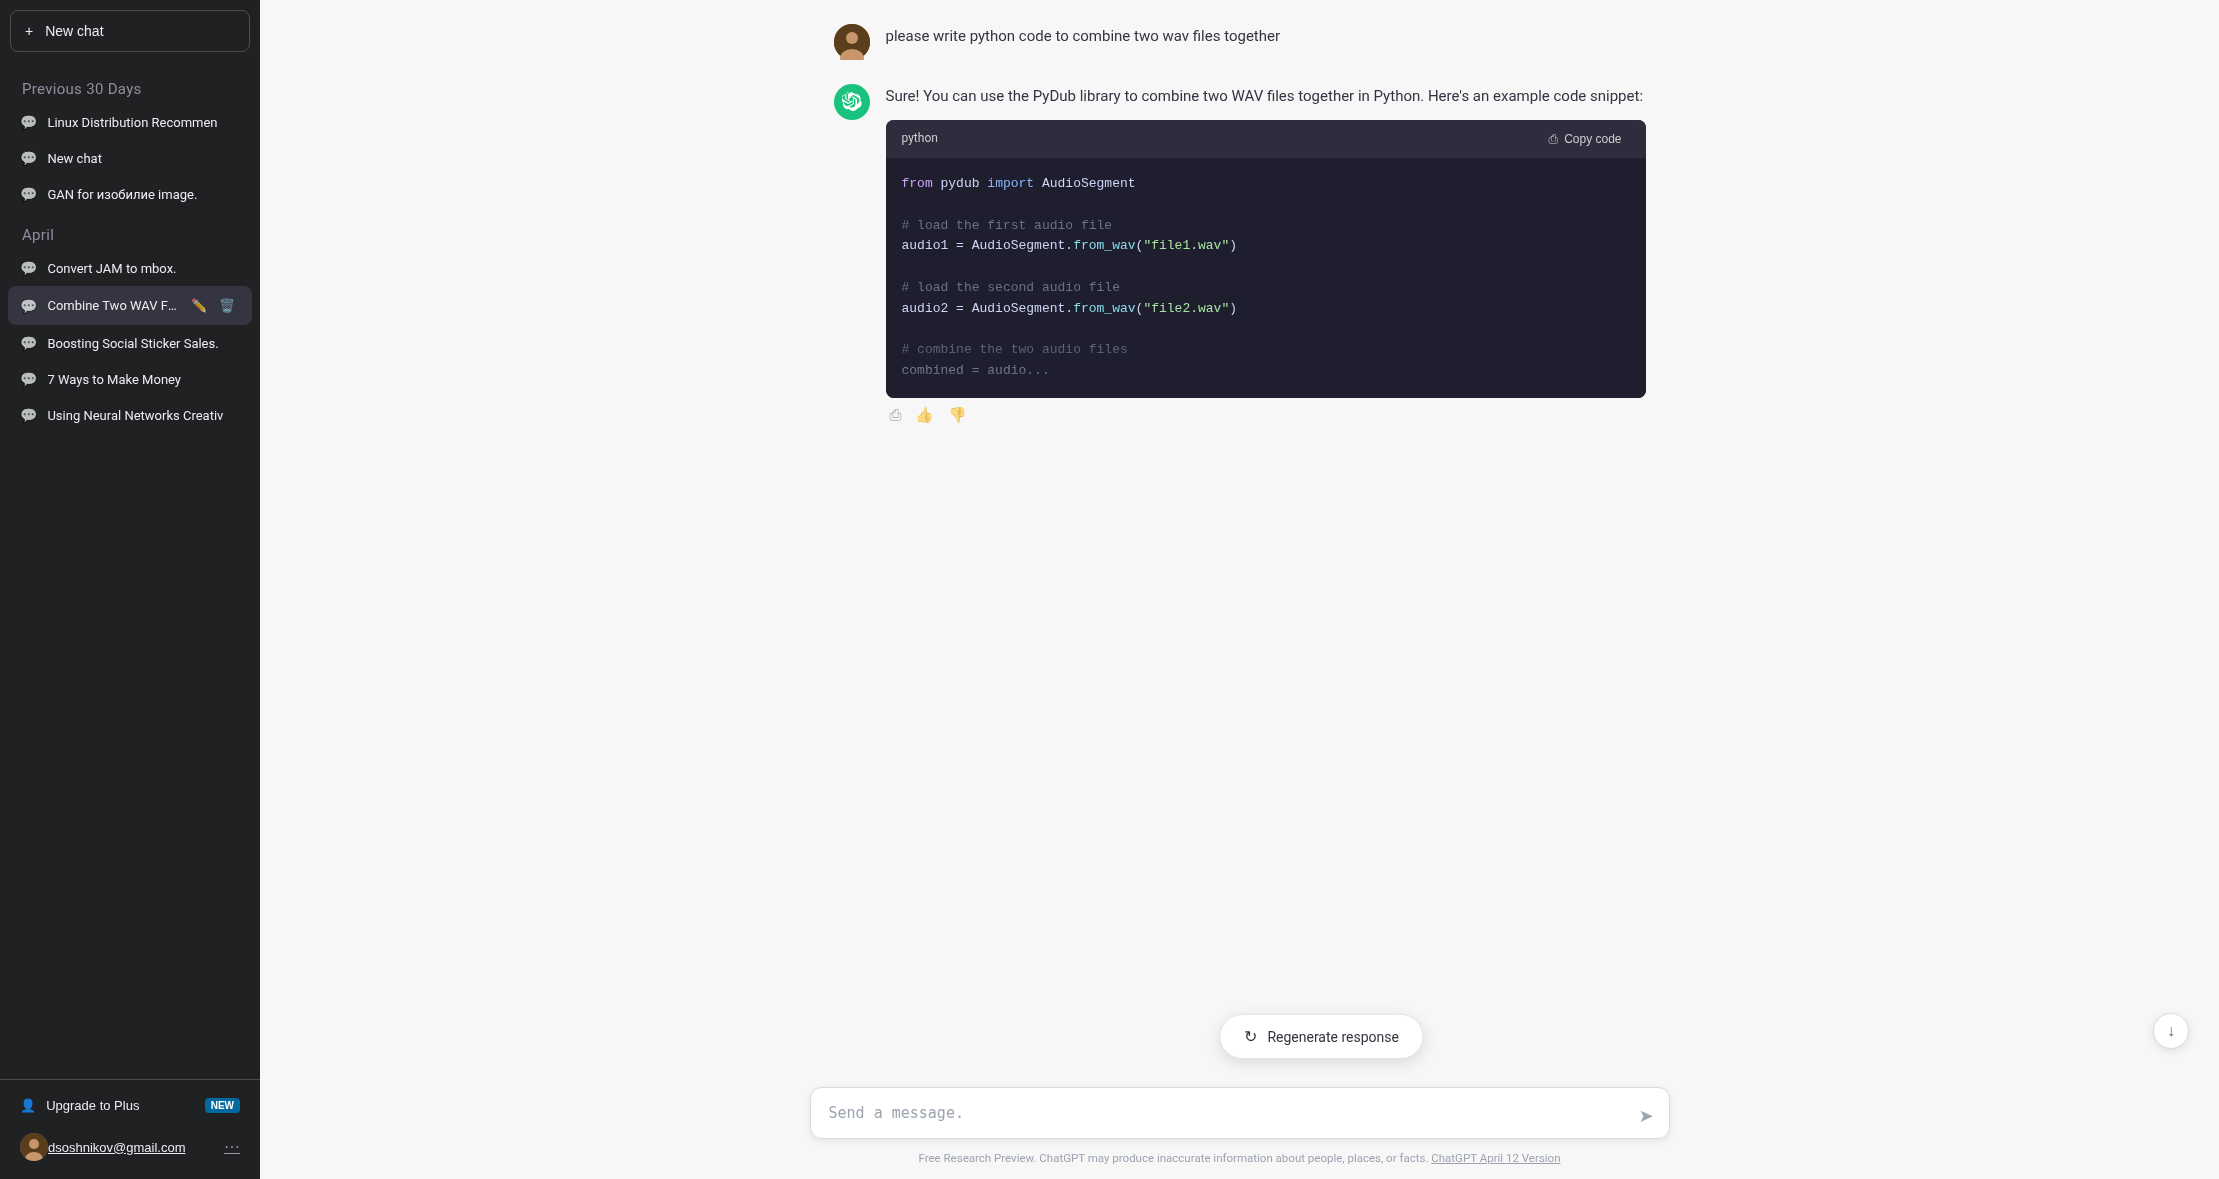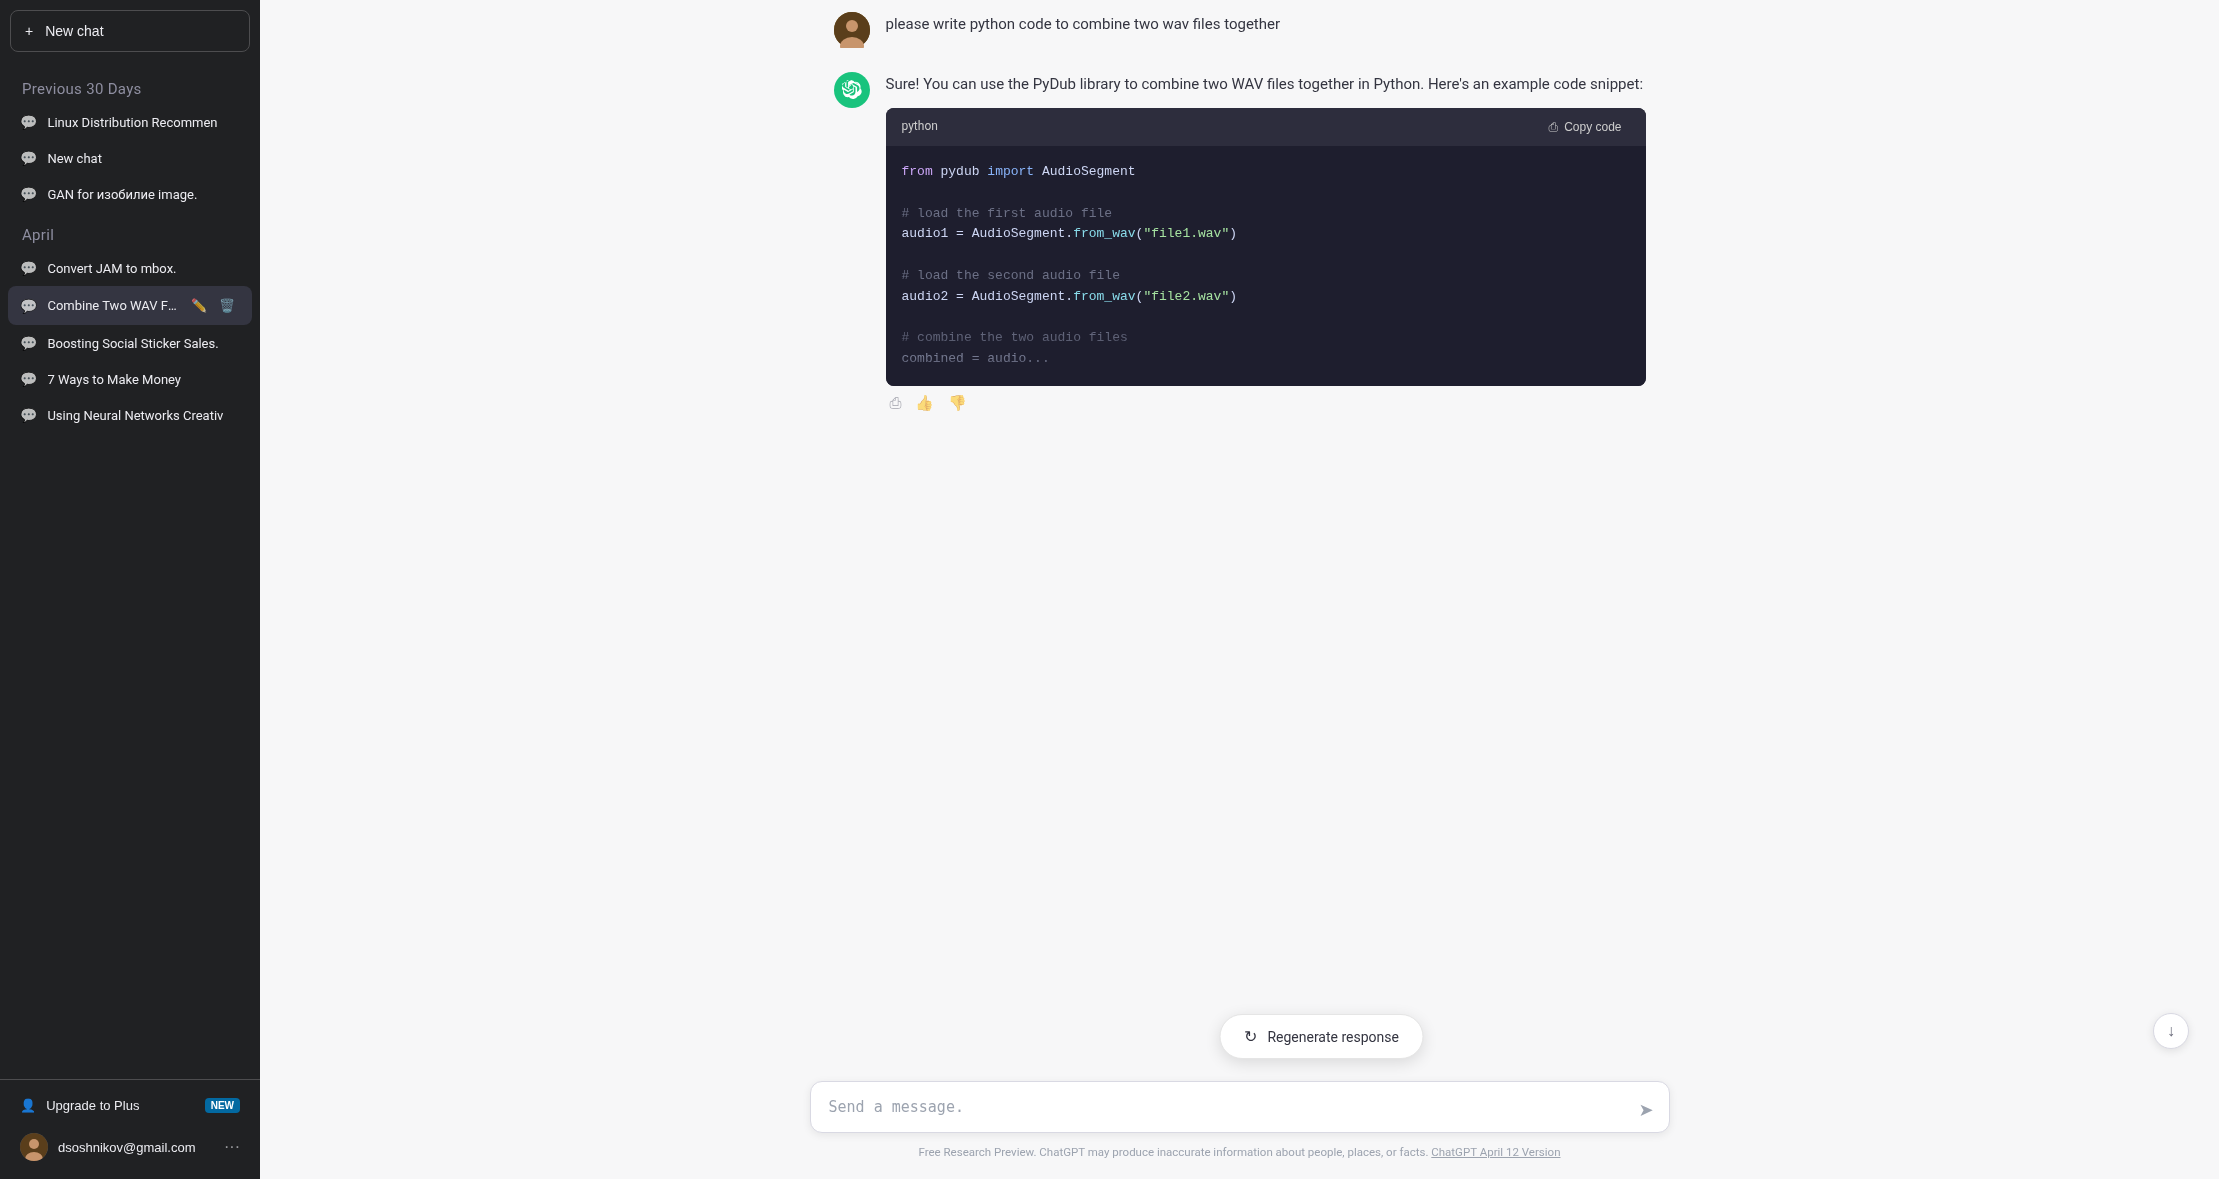--- a/index.html
+++ b/index.html
@@ -90,30 +90,30 @@
       font-size: 10px;
       font-weight: 700;
       padding: 2px 6px;
       border-radius: 4px;
       margin-left: auto;
     }
 
     .user-btn {
       display: flex;
       align-items: center;
-      gap: 10px;
       padding: 10px 12px;
       border-radius: 8px;
       color: #ececf1;
       font-size: 13px;
       cursor: pointer;
       background: transparent;
       border: none;
       width: 100%;
       text-align: left;
+      text-decoration: underline;
     }
     .user-avatar {
       width: 28px; height: 28px; border-radius: 50%; background: #555; flex-shrink: 0;
       display: flex; align-items: center; justify-content: center; font-size: 10px; color: #fff; overflow: hidden;
     }
     .user-email { flex: 1; overflow: hidden; text-overflow: ellipsis; white-space: nowrap; }
     .user-dots { font-size: 16px; opacity: 0.6; }
 
     
     #main {
@@ -121,21 +121,21 @@
       display: flex;
       flex-direction: column;
       background: #f7f7f8;
       position: relative;
       overflow: hidden;
     }
 
     #chat-area {
       flex: 1;
       overflow-y: auto;
-      padding: 12px 0 100px 0;
+      padding: 24px 0 100px 0;
       border-radius: 11px;
     }
     #chat-area::-webkit-scrollbar { width: 6px; }
     #chat-area::-webkit-scrollbar-thumb { background: #ccc; border-radius: 3px; }
 
     .message-row {
       display: flex;
       gap: 16px;
       max-width: 860px;
       margin: 0 auto 24px auto;
@@ -190,21 +190,21 @@
     .kw-from { color: #cba6f7; }
     .kw-import { color: #89b4fa; }
     .kw-comment { color: #6c7086; }
     .kw-string { color: #a6e3a1; }
     .kw-method { color: #89dceb; }
 
     
     #input-area {
       position: absolute;
       bottom: 0; left: 0; right: 0;
-      padding: 12px 24px 20px;
+      padding: 12px 24px 14px;
       background: linear-gradient(to bottom, transparent, #f7f7f8 30%);
     }
 
     .input-wrapper {
       max-width: 860px;
       margin: 0 auto;
       position: relative;
     }
 
     #message-input {

